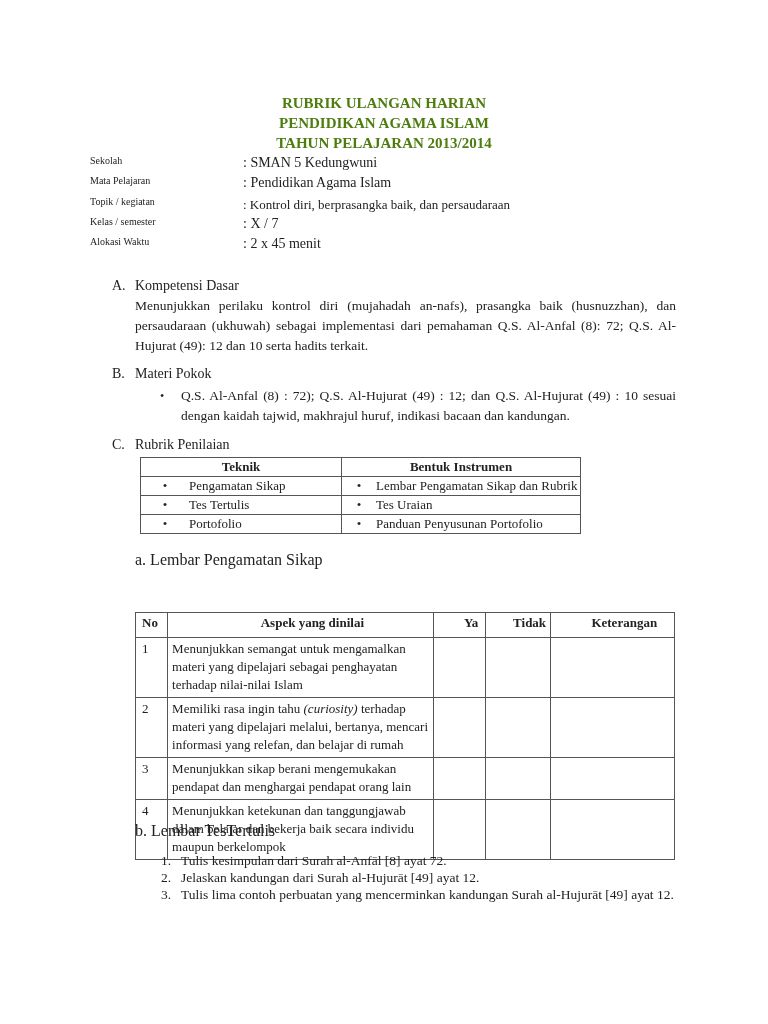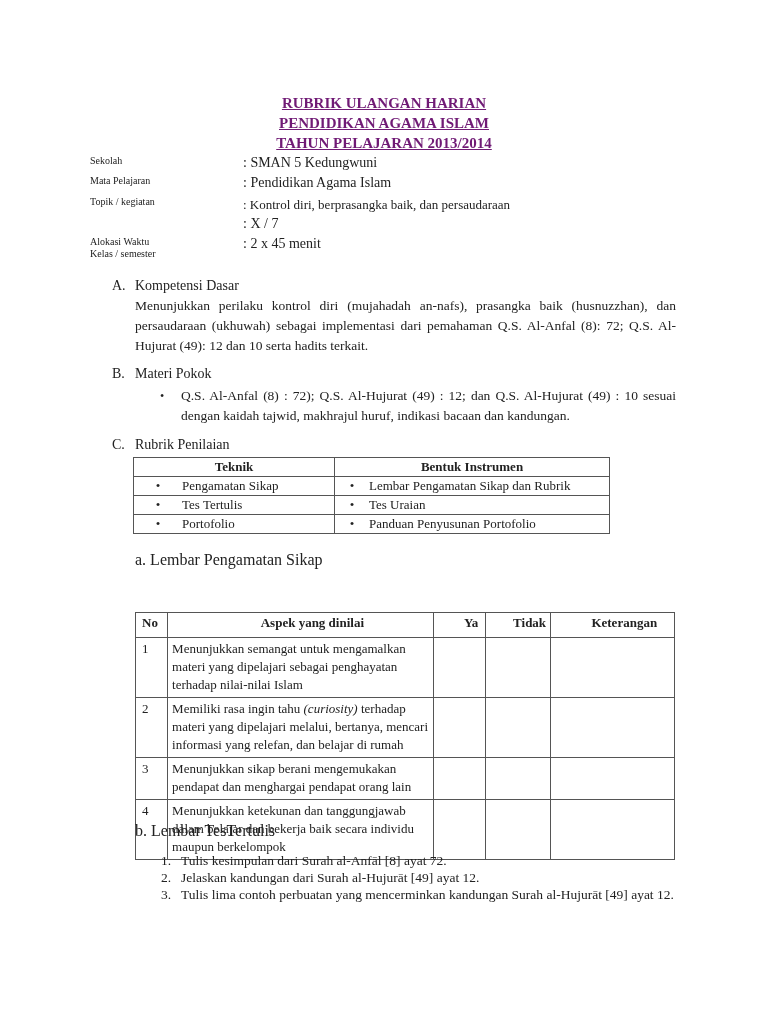--- a/index.html
+++ b/index.html
@@ -1,29 +1,29 @@
 <!DOCTYPE html>
 <html><head>
 <meta charset="utf-8">
 <style>
   html, body { margin: 0; padding: 0; }
   body {
     width: 768px; height: 1024px; background: #ffffff; position: relative; overflow: hidden;
     font-family: "Liberation Serif", "DejaVu Serif", serif; color: #222; font-size: 13.5px;
   }
   .abs { position: absolute; white-space: nowrap; }
-  .title { position: absolute; left: 0; width: 768px; text-align: center; font-weight: bold; font-size: 15px; color: #701a75; text-decoration: underline; }
+  .title { position: absolute; left: 0; width: 768px; text-align: center; font-weight: bold; font-size: 15px; color: #4d7c0f; }
   .lbl { left: 90px; font-size: 10px; }
   .val { left: 243px; font-size: 14px; }
   .sec { left: 112px; font-size: 14px; }
   .para { position: absolute; left: 135px; width: 541px; text-align: justify; line-height: 20px; font-size: 13.5px; }
   .bullet-dot { position: absolute; font-size: 12px; }
   table { border-collapse: collapse; position: absolute; }
   td, th { border: 1.3px solid #555; padding: 0; font-size: 13px; font-weight: normal; vertical-align: top; }
-  .t1 { left: 133px; top: 457px; width: 477px; }
+  .t1 { left: 140px; top: 457px; width: 441px; }
   .t1 th { font-weight: bold; height: 18px; text-align: center; vertical-align: middle; }
   .t1 td { height: 18px; vertical-align: middle; }
   .t1 .c1 { width: 200px; }
   .t1 .dot { display: inline-block; width: 48px; text-align: center; }
   .t1 td.c2 .dot { width: 34px; }
   .t2 { left: 135px; top: 612px; width: 540px; }
   .t2 th { font-weight: bold; height: 22px; text-align: center; vertical-align: top; padding-top: 2px; padding-left: 24px; }
   .t2 td { line-height: 18px; padding: 2px 4px 3px 4px; }
   .t2 .no { width: 24px; text-align: left; padding-left: 6px; }
   .t2 .asp { width: 295px; }
@@ -44,21 +44,21 @@
   <div class="title" style="top:115px;">PENDIDIKAN AGAMA ISLAM</div>
   <div class="title" style="top:135px;">TAHUN PELAJARAN 2013/2014</div>
 
   <div>
     <div class="abs lbl" style="top:155px;">Sekolah</div>
     <div class="abs val" style="top:155px;">: SMAN 5 Kedungwuni</div>
     <div class="abs lbl" style="top:175px;">Mata Pelajaran</div>
     <div class="abs val" style="top:175px;">: Pendidikan Agama Islam</div>
     <div class="abs lbl" style="top:196px;">Topik / kegiatan</div>
     <div class="abs val" style="top:197px; font-size:13px;">: Kontrol diri, berprasangka baik, dan persaudaraan</div>
-    <div class="abs lbl" style="top:216px;margin-top:32px;">Kelas / semester</div>
+    <div class="abs lbl" style="top:216px;">Kelas / semester</div>
     <div class="abs val" style="top:216px;">: X / 7</div>
     <div class="abs lbl" style="top:236px;">Alokasi Waktu</div>
     <div class="abs val" style="top:236px;">: 2 x 45 menit</div>
   </div>
 
   <div class="abs sec" style="top:278px;">A.</div>
   <div class="abs" style="left:135px; top:278px; font-size:14px;">Kompetensi Dasar</div>
   <div class="para" style="top:296px;">Menunjukkan perilaku kontrol diri (mujahadah an-nafs), prasangka baik (husnuzzhan), dan persaudaraan (ukhuwah) sebagai implementasi dari pemahaman Q.S. Al-Anfal (8): 72; Q.S. Al-Hujurat (49): 12 dan 10 serta hadits terkait.</div>
 
   <div class="abs sec" style="top:366px;">B.</div>

